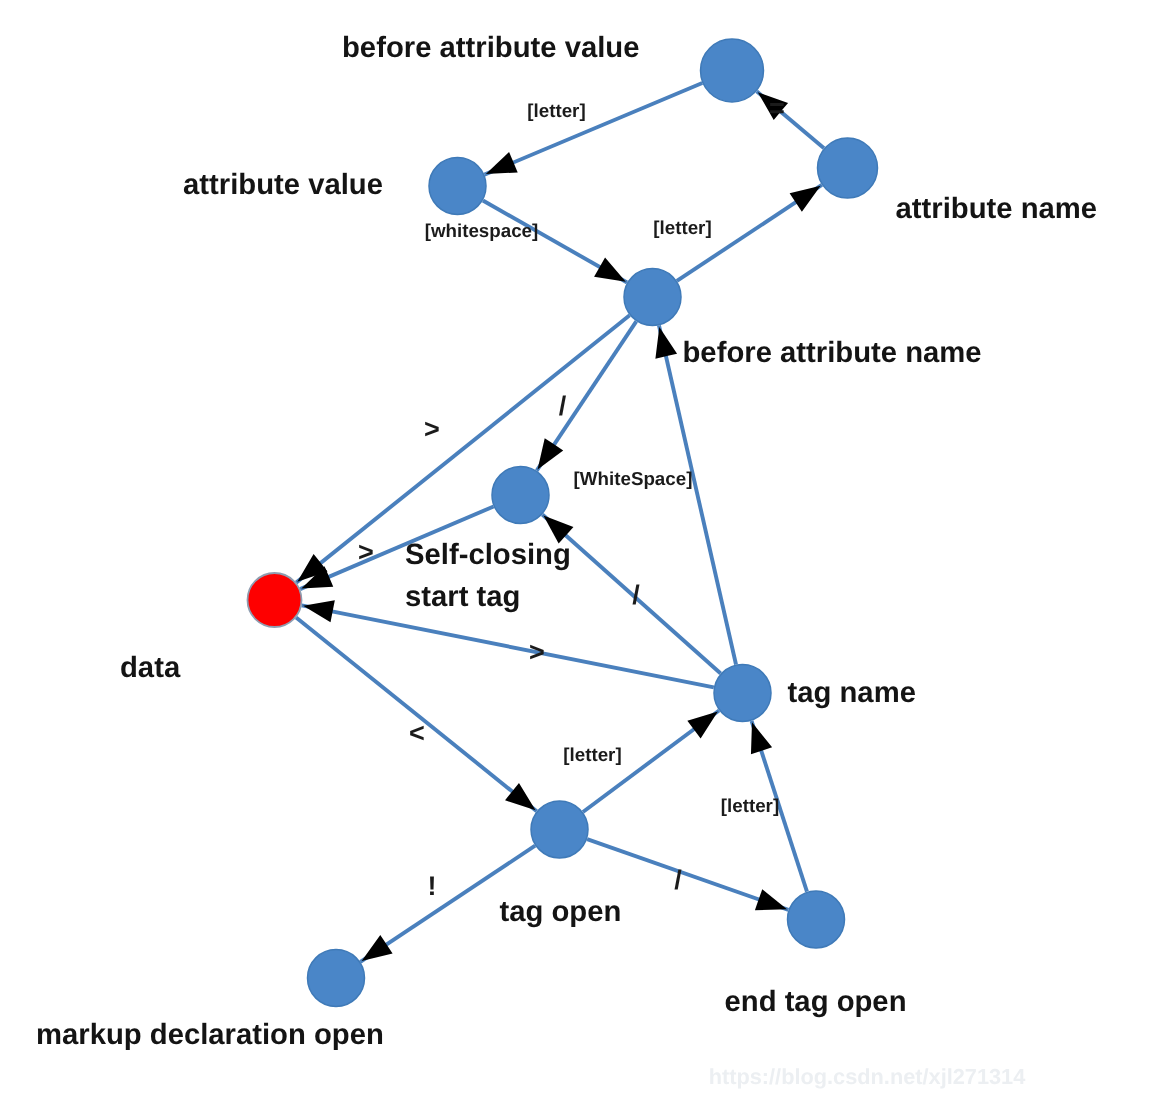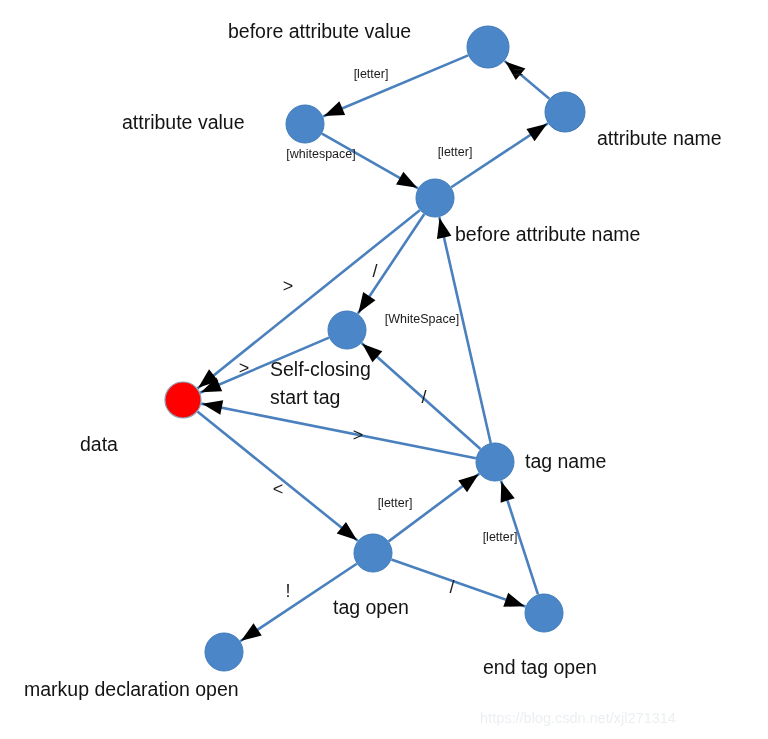--- a/index.html
+++ b/index.html
@@ -14,20 +14,21 @@
     position: relative;
     overflow: hidden;
     font-family: "Liberation Sans", sans-serif;
   }
   #diagram-root {
     position: absolute;
     left: 0;
     top: 0;
     width: 632px;
     height: 739px;
+    font-weight: bold;
   }
   svg#graph {
     display: block;
     width: 768px;
     height: 739px;
     background: #ffffff;
   }
   .edge-line {
     stroke: #4a80bd;
     stroke-width: 2.6;

